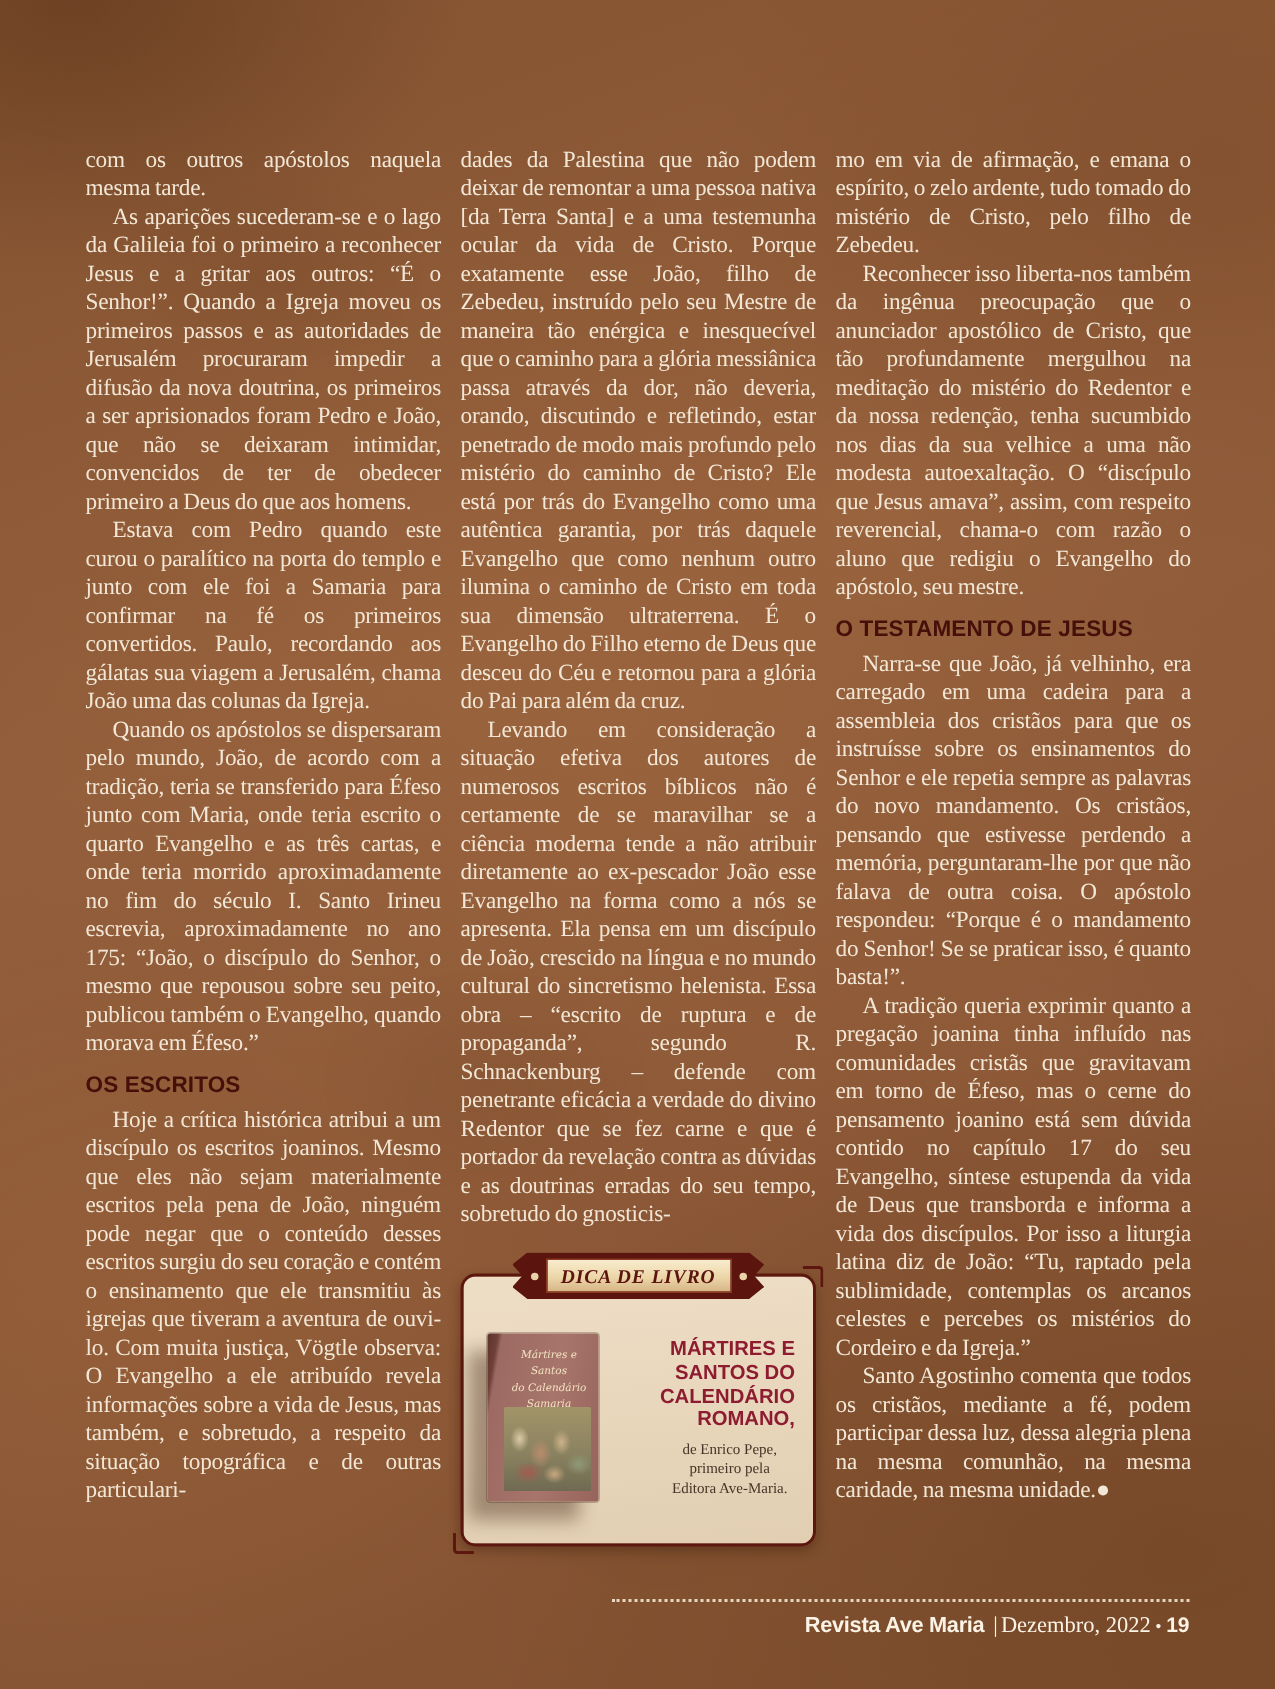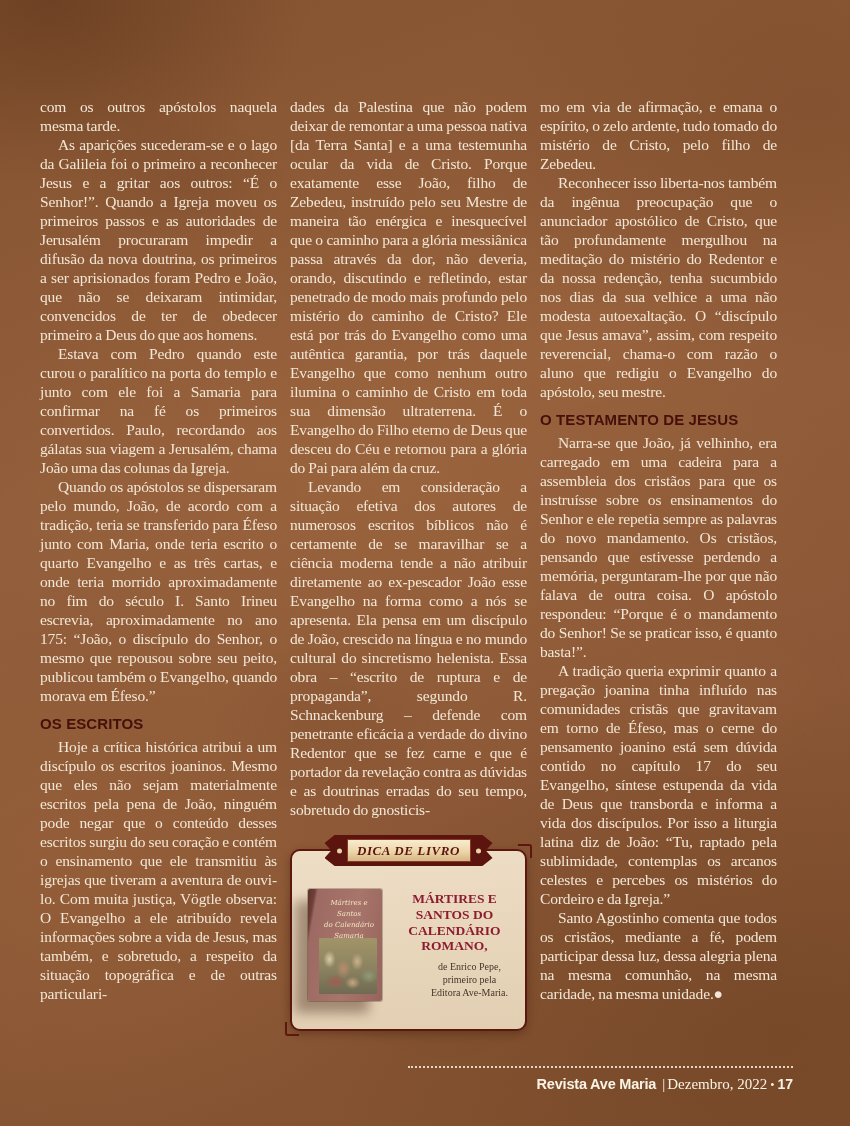--- a/index.html
+++ b/index.html
@@ -16,21 +16,21 @@
   }
   .texture{position:absolute;inset:0;pointer-events:none;opacity:.5;
     background:
       radial-gradient(140px 90px at 22% 16%, rgba(60,30,12,.18), transparent 70%),
       radial-gradient(180px 120px at 70% 30%, rgba(190,140,90,.14), transparent 70%),
       radial-gradient(160px 110px at 38% 64%, rgba(60,30,12,.14), transparent 70%),
       radial-gradient(200px 140px at 84% 62%, rgba(190,140,90,.12), transparent 70%),
       radial-gradient(150px 100px at 52% 88%, rgba(60,30,12,.14), transparent 70%);
   }
 
-  .columns{position:absolute;left:40px;top:97px;width:737px;display:flex;gap:13px;}
+  .columns{position:absolute;left:57px;top:97px;width:737px;display:flex;gap:13px;}
   .col{flex:1 1 0;min-width:0;}
 
   .body-p{margin:0;color:#f2e7d6;font-size:15.5px;line-height:19px;
     text-align:justify;letter-spacing:-0.15px;word-spacing:-0.6px;
     text-indent:18px;}
   .no-indent{text-indent:0;}
 
   .sec-heading{margin:10px 0 4px 0;color:#45100a;
     font-family:"Liberation Sans",sans-serif;font-weight:700;
     font-size:15px;letter-spacing:.1px;line-height:18px;}
@@ -72,22 +72,22 @@
       radial-gradient(10px 14px at 18% 38%, #dbcba6, transparent 62%),
       radial-gradient(12px 16px at 42% 55%, #b98c6c, transparent 62%),
       radial-gradient(10px 14px at 66% 42%, #ccb28a, transparent 62%),
       radial-gradient(14px 12px at 86% 68%, #8f9a76, transparent 62%),
       radial-gradient(16px 12px at 28% 78%, #a25c50, transparent 62%),
       radial-gradient(12px 10px at 58% 80%, #c7a87e, transparent 62%),
       linear-gradient(180deg,#a29469 0%,#8a8260 55%,#6f6a52 100%);}
 
   .book-info{flex:1 1 auto;display:flex;flex-direction:column;align-items:center;
     justify-content:center;text-align:center;}
-  .book-title{color:#8e1c30;font-family:Liberation Serif, serif;font-weight:700;
-    font-size:13.5px;line-height:1.18;margin-bottom:6px;}
+  .book-title{color:#8e1c30;font-family:Liberation Sans, sans-serif;font-weight:700;
+    font-size:13.5px;line-height:1.18;margin-bottom:6px;text-align:right;}
   .book-credits{color:#463428;font-family:Liberation Serif, serif;
     font-size:10px;line-height:1.3;margin-left:30px;}
   .book-credits span{display:block;}
 
   
   .footer{position:absolute;left:408px;right:57px;top:1066px;text-align:right;}
   .footer-rule{border-top:2px dotted rgba(247,238,220,.85);height:0;margin-bottom:7px;}
   .footer-text{color:#faf3e6;white-space:nowrap;}
   .footer-text .brand{font-family:"Liberation Sans",sans-serif;font-weight:700;
     font-size:14.5px;letter-spacing:-0.2px;margin-top:20px;}
@@ -151,16 +151,16 @@
       <p class="body-p">Narra-se que João, já velhinho, era carregado em uma cadeira para a assembleia dos cristãos para que os instruísse sobre os ensinamentos do Senhor e ele repetia sempre as palavras do novo mandamento. Os cristãos, pensando que estivesse perdendo a memória, perguntaram-lhe por que não falava de outra coisa. O apóstolo respondeu: “Porque é o mandamento do Senhor! Se se praticar isso, é quanto basta!”.</p>
       <p class="body-p">A tradição queria exprimir quanto a pregação joanina tinha influído nas comunidades cristãs que gravitavam em torno de Éfeso, mas o cerne do pensamento joanino está sem dúvida contido no capítulo 17 do seu Evangelho, síntese estupenda da vida de Deus que transborda e informa a vida dos discípulos. Por isso a liturgia latina diz de João: “Tu, raptado pela sublimidade, contemplas os arcanos celestes e percebes os mistérios do Cordeiro e da Igreja.”</p>
       <p class="body-p">Santo Agostinho comenta que todos os cristãos, mediante a fé, podem participar dessa luz, dessa alegria plena na mesma comunhão, na mesma caridade, na mesma unidade.●</p>
     </div>
 
   </div>
 
   <div class="footer">
     <div class="footer-rule"></div>
     <div class="footer-text">
-      <span class="brand">Revista Ave Maria</span><span class="sep">|</span><span class="issue">Dezembro, 2022</span><span class="bullet">•</span><span class="pagenum">17</span>
+      <span class="brand">Revista Ave Maria</span><span class="sep">|</span><span class="issue">Dezembro, 2022</span><span class="bullet">•</span><span class="pagenum">19</span>
     </div>
   </div>
 </div>
 
 </body></html>

